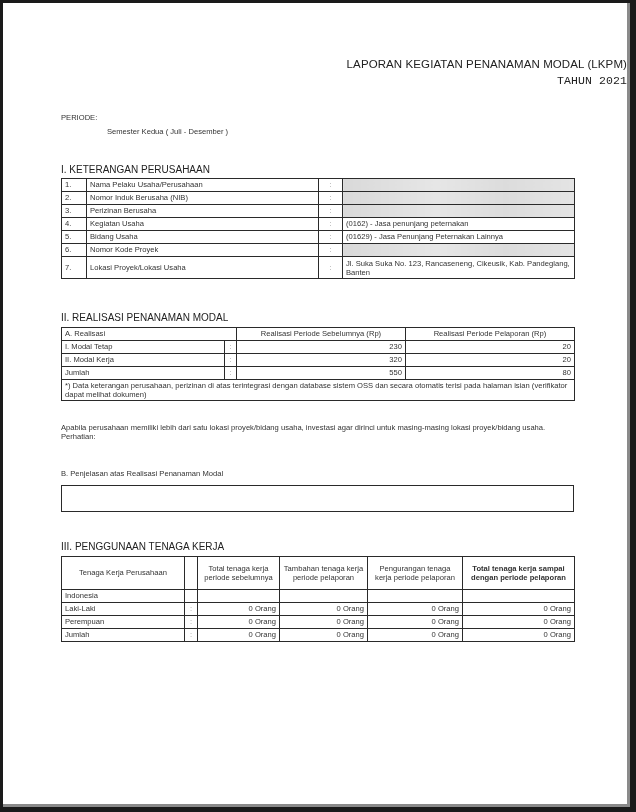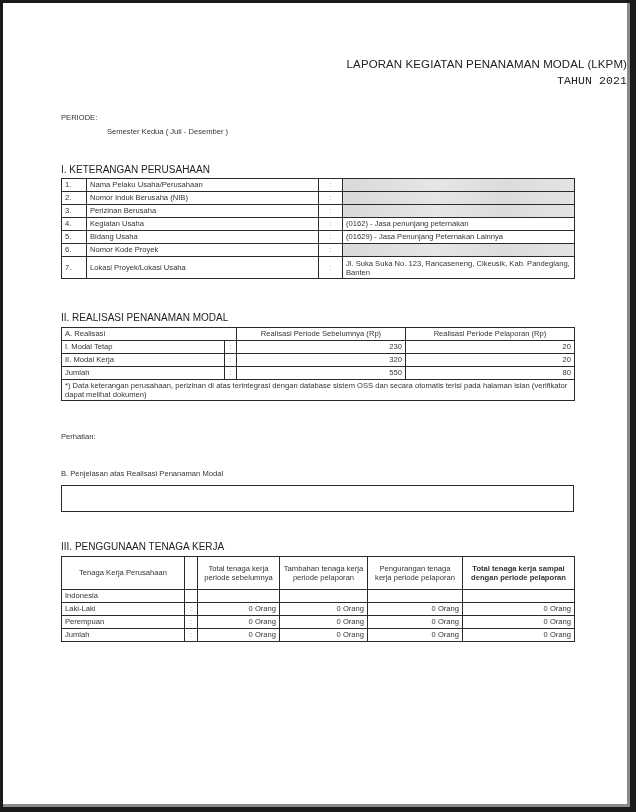--- a/index.html
+++ b/index.html
@@ -125,20 +125,21 @@
       <td class="num">550</td>
       <td class="num">80</td>
     </tr>
     <tr>
       <td colspan="4" class="wrap" style="height:20px; line-height:9px;">*) Data keterangan perusahaan, perizinan di atas terintegrasi dengan database sistem OSS dan secara otomatis terisi pada halaman isian (verifikator dapat melihat dokumen)</td>
     </tr>
   </tbody>
     </table>
 
   <div class="abs small" style="left:58px; top:429px;">Perhatian:</div>
+  <div class="abs small" style="left:58px; top:420px; width:515px; line-height:9px;">Apabila perusahaan memiliki lebih dari satu lokasi proyek/bidang usaha, investasi agar dirinci untuk masing-masing lokasi proyek/bidang usaha.</div>
 
   <div class="abs small" style="left:58px; top:466px;">B. Penjelasan atas Realisasi Penanaman Modal</div>
   <div class="abs box" style="left:58px; top:482px; width:511px; height:25px;"></div>
 
   <div class="abs section" style="left:58px; top:538px;text-align:right;">III. PENGGUNAAN TENAGA KERJA</div>
   <table style="left:58px; top:553px; width:513px;">
     <colgroup>
         <col style="width:123px">
         <col style="width:13px">
         <col style="width:82px">

